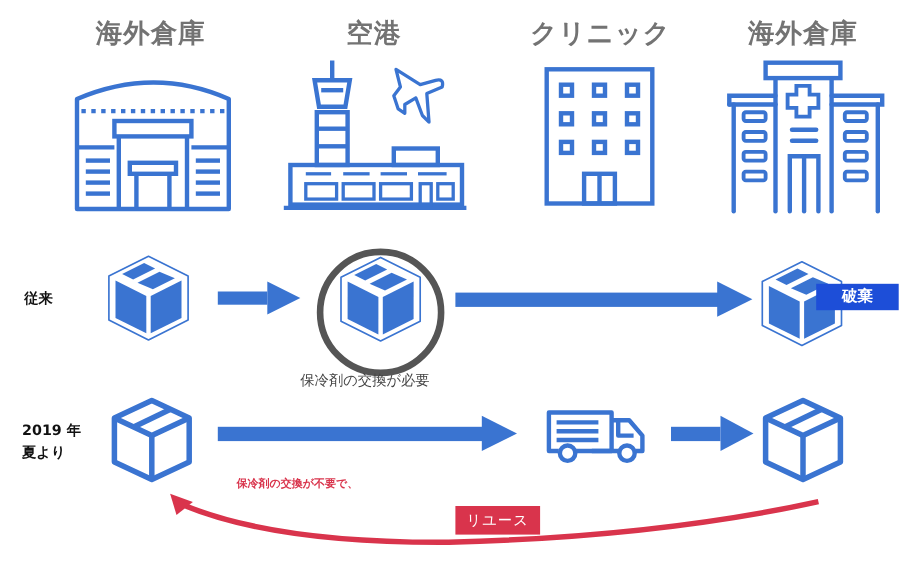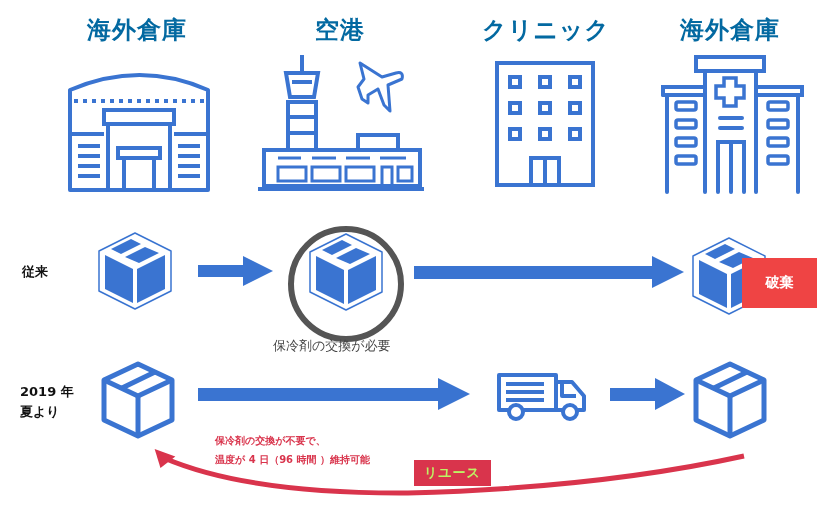--- a/index.html
+++ b/index.html
@@ -1,24 +1,24 @@
 <!DOCTYPE html>
 <html><head>
 <meta charset="utf-8">
 <style>
   html, body { margin:0; padding:0; background:#ffffff; }
   body { width:840px; height:522px; position:relative; overflow:hidden;
          font-family:"DejaVu Sans", sans-serif; }
   .abs { position:absolute; }
-  .title { font-weight:bold; font-size:24px; color:#0369a1; text-align:center; width:160px; letter-spacing:1px; }
+  .title { font-weight:bold; font-size:24px; color:#737373; text-align:center; width:160px; letter-spacing:1px; }
   .rowlabel { font-weight:bold; font-size:13px; color:#111; line-height:20px; }
   .note { font-size:13px; font-weight:normal; color:#444; }
   .rednote { font-size:10px; font-weight:bold; color:#d9344c; line-height:19px;margin-top:16px; }
-  .tag-dark { background:#ef4444; color:#fff; font-weight:bold; font-size:14px; padding:16px 10px; }
-  .tag-red { background:#d9344c; color:#bef264; font-weight:bold; font-size:13px; padding:4px 10px; letter-spacing:1px; }
+  .tag-dark { background:#1d4ed8; color:#fff; font-weight:bold; font-size:14px; padding:3px 10px; }
+  .tag-red { background:#d9344c; color:#ffffff; font-weight:normal; font-size:13px; padding:4px 10px; letter-spacing:1px; }
   svg { position:absolute; overflow:visible; }
 </style>
 </head>
 <body>
 
 <div class="abs title" style="left:57px;top:14px;">海外倉庫</div>
 <div class="abs title" style="left:260px;top:14px;">空港</div>
 <div class="abs title" style="left:466px;top:14px;">クリニック</div>
 <div class="abs title" style="left:650px;top:14px;">海外倉庫</div>
 
@@ -169,21 +169,20 @@
     <use href="#outlinebox"></use>
   </svg>
 
 <svg style="left:198px;top:378px;" width="272" height="32" viewBox="0 0 272 32">
   <rect x="0" y="10" width="242" height="13" fill="#3a74d1"></rect>
     <path d="M240 0 L272 16 L240 32 Z" fill="#3a74d1"></path>
 </svg>
 
 <div class="abs rednote" style="left:215px;top:415px;">
   <div>保冷剤の交換が不要で、</div>
-  <div>温度が 4 日（96 時間 ）維持可能</div>
 </div>
 
 <svg style="left:496px;top:372px;" width="92" height="50" viewBox="0 0 92 50" fill="none" stroke="#3a74d1" stroke-width="4" stroke-linejoin="round">
   <path d="M12 38 H3 V3 H60 V38 H42"></path>
   <line x1="10" y1="12" x2="48" y2="12"></line>
     <line x1="10" y1="20" x2="48" y2="20"></line>
     <line x1="10" y1="28" x2="48" y2="28"></line>
   <path d="M60 10 H76 L88 24 V38 H82"></path>
     <path d="M66 10 V24 H80"></path>
   <circle cx="20" cy="40" r="7"></circle>

